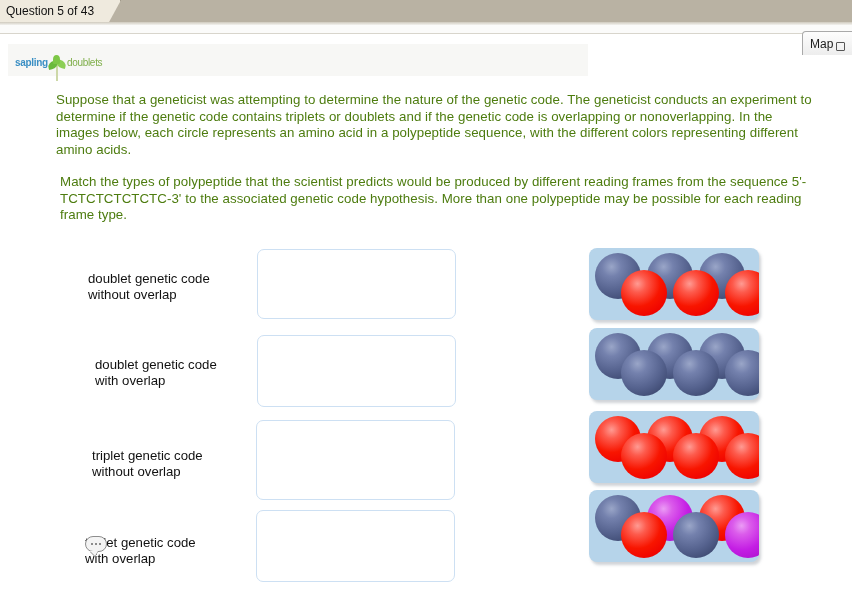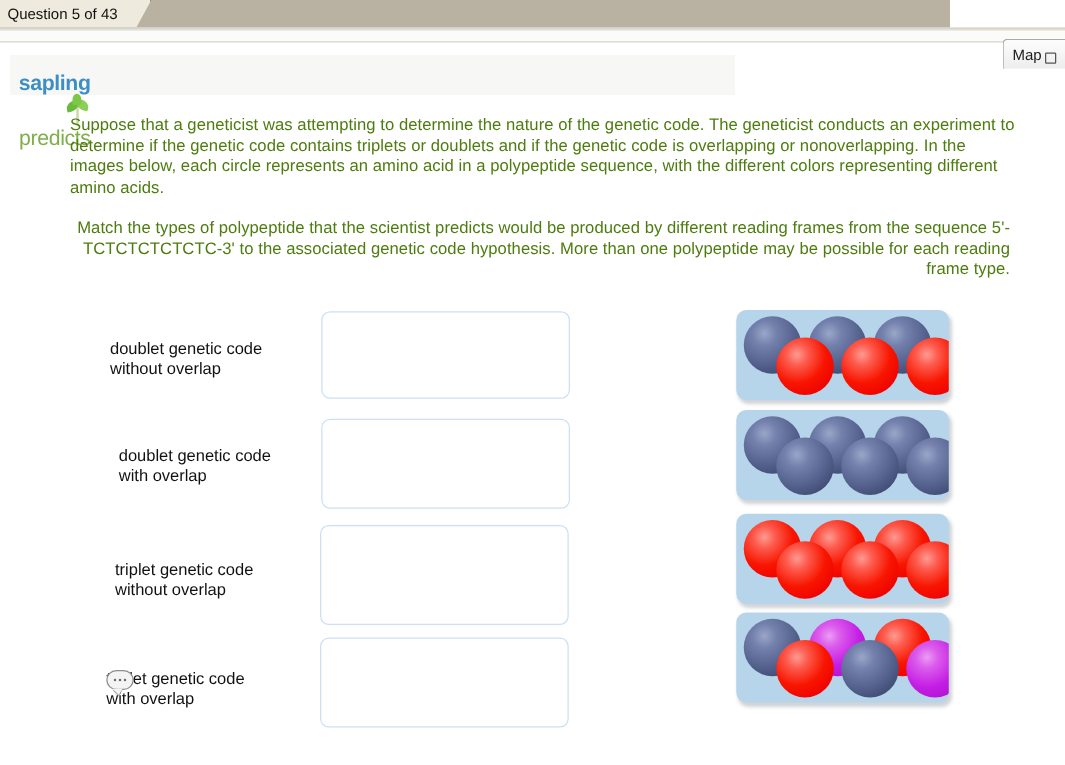--- a/index.html
+++ b/index.html
@@ -7,21 +7,21 @@
     margin: 0; padding: 0;
     width: 852px; height: 612px;
     overflow: hidden;
     background: #ffffff;
     font-family: "Liberation Sans", sans-serif;
   }
   #root { position: relative; width: 852px; height: 612px; background: #fff; }
 
   
   .tabstrip {
-    position: absolute; left: 0; top: 0; width: 760px; height: 22px;
+    position: absolute; left: 0; top: 0; width: 852px; height: 22px;
     background: #b9b2a3;
   }
   .tab {
     position: absolute; left: -6px; top: 0; height: 22px;
     padding: 0 16px 0 12px;
     background: #efeade;
     border-right: 1px solid #8f8878;
     display: flex; align-items: center;
     font-size: 12px; color: #111;
     white-space: nowrap;
@@ -57,22 +57,22 @@
   }
 
   
   .logo-band {
     position: absolute; left: 8px; top: 44px;
     width: 580px; height: 32px;
     background: #f7f7f5;
   }
   .logo {
     position: absolute; left: 7px; top: 13px;
-    display: flex; align-items: flex-end;
-    font-size: 17px; font-weight: bold; letter-spacing: -0.3px; flex-direction: column;
+    display: flex; 
+    font-size: 10px; font-weight: bold; letter-spacing: -0.3px;
   }
   .logo .sap { color: #3b8fc4; }
   .logo .lea { color: #7fae4a; font-weight: normal; }
   .plant {
     position: relative; width: 17px; height: 24px;
     margin: 0 1px 0 1px;
   }
   .plant .stem {
     position: absolute; left: 7px; top: 4px; width: 2px; height: 20px;
     background: #cdd8a8;
@@ -92,21 +92,21 @@
     background: #7dc746; border-radius: 60% 60% 20% 20%;
   }
 
   
   .para {
     position: absolute;
     font-size: 13.3px; line-height: 16.6px;
     color: #4d7c0f; letter-spacing: 0.05px;
   }
   #para1 { left: 56px; top: 92px; width: 762px; }
-  #para2 { left: 40px; top: 174px; width: 768px; text-align: right; }
+  #para2 { left: 60px; top: 174px; width: 768px; }
   .label {
     position: absolute;
     font-size: 13.2px; line-height: 16px; color: #111;
   }
   .dropbox {
     position: absolute;
     background: #fff;
     border: 1px solid #cde0f3;
     border-radius: 7px;
   }
@@ -178,21 +178,21 @@
 
   <div class="logo-band">
     <div class="logo">
       <span class="sap">sapling</span>
       <span class="plant">
         <span class="stem"></span>
           <span class="leafL"></span>
           <span class="leafR"></span>
           <span class="leafT"></span>
       </span>
-      <span class="lea">predicts</span>
+      <span class="lea">doublets</span>
     </div>
   </div>
 
   <div class="para" id="para1">Suppose that a geneticist was attempting to determine the nature of the genetic code. The geneticist conducts an experiment to determine if the genetic code contains triplets or doublets and if the genetic code is overlapping or nonoverlapping. In the images below, each circle represents an amino acid in a polypeptide sequence, with the different colors representing different amino acids.</div>
   <div class="para" id="para2">Match the types of polypeptide that the scientist predicts would be produced by different reading frames from the sequence 5'-TCTCTCTCTCTC-3' to the associated genetic code hypothesis. More than one polypeptide may be possible for each reading frame type.</div>
 
   <div id="rows">
       <div class="label" style="left: 88px; top: 271px;">
         <div>doublet genetic code</div>
         <div>without overlap</div>

